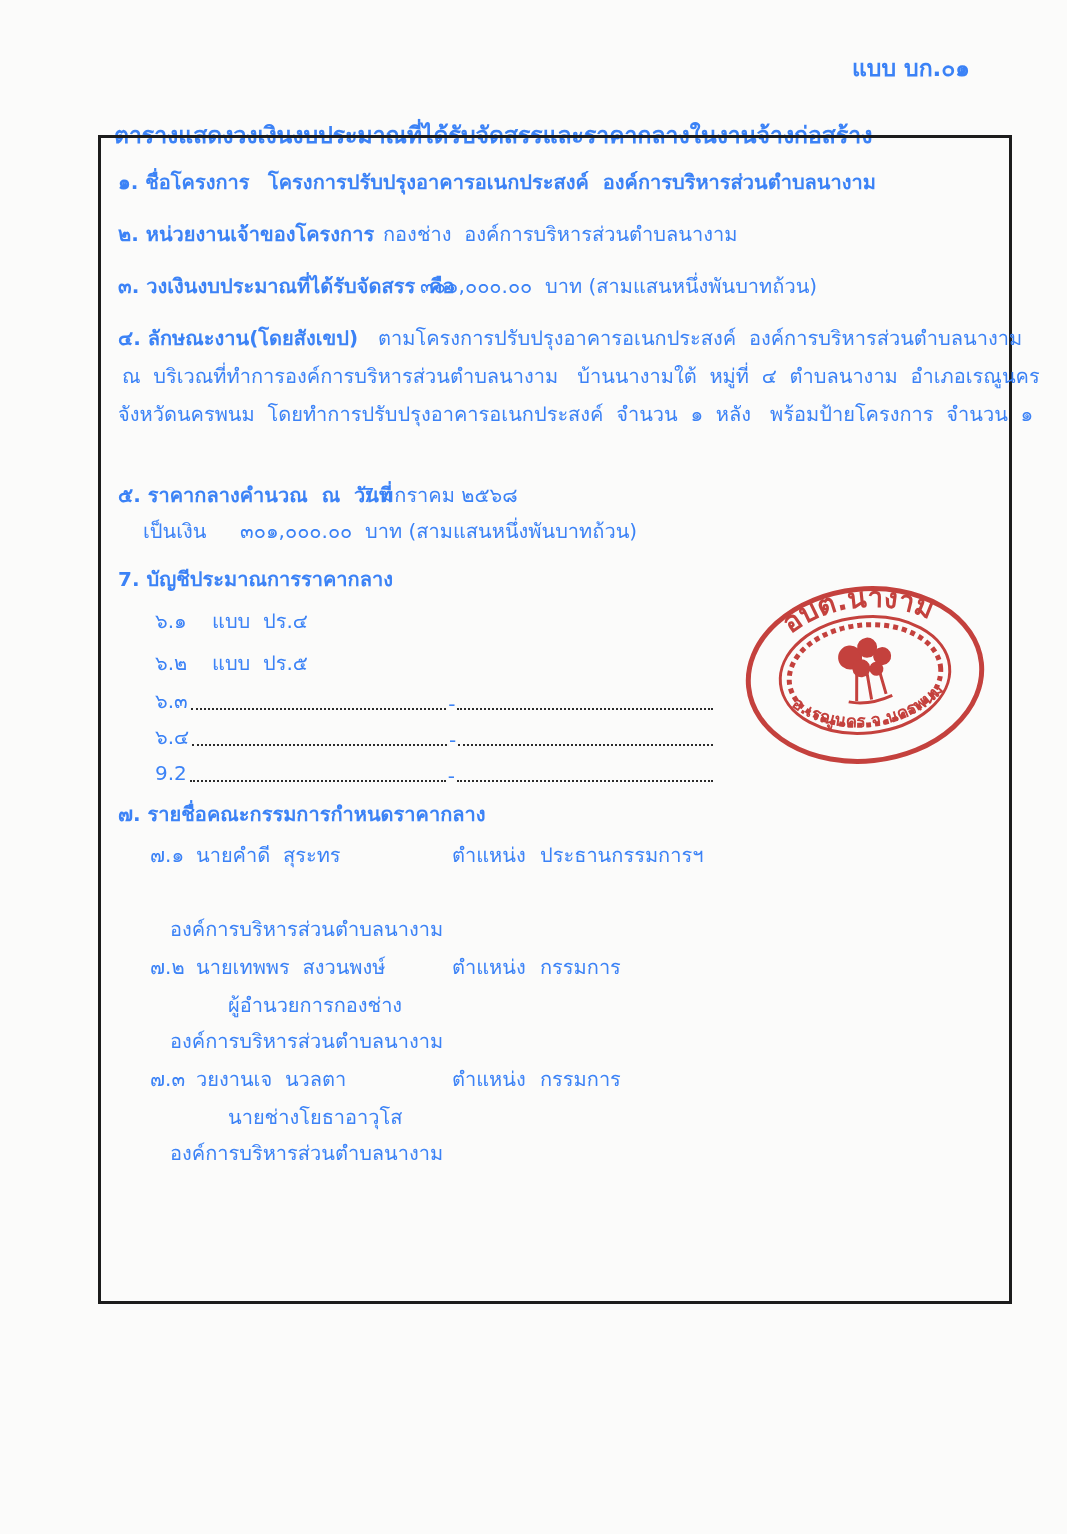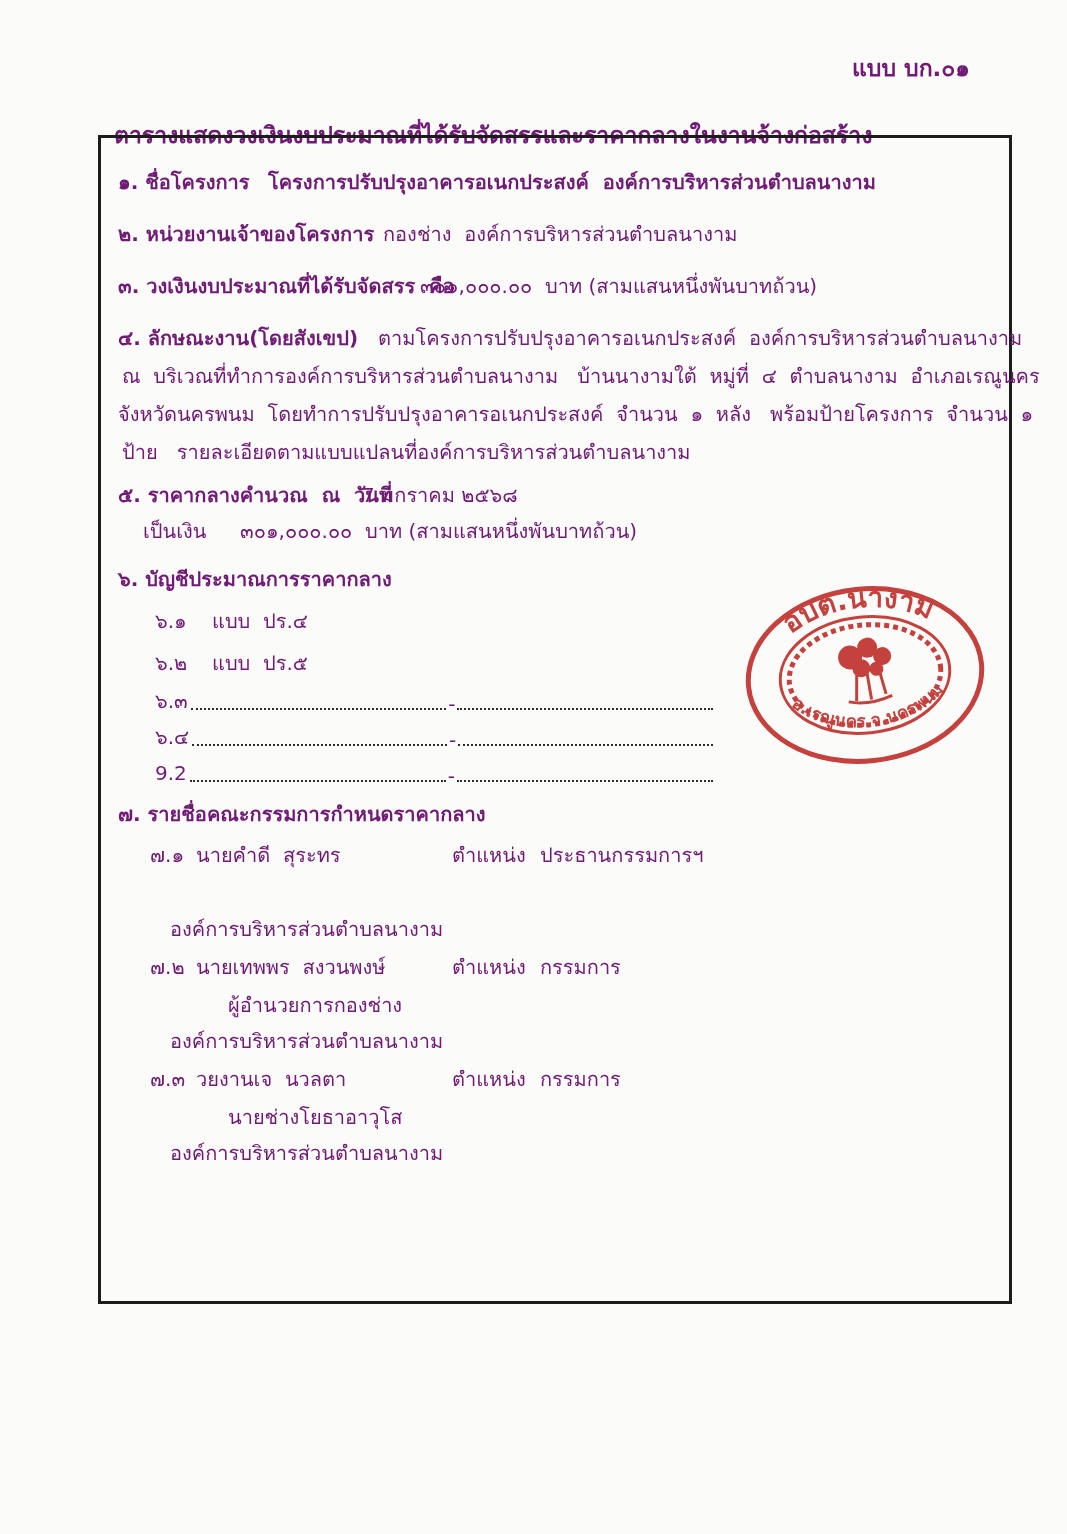--- a/index.html
+++ b/index.html
@@ -2,21 +2,21 @@
 <html><head>
 <meta charset="utf-8">
 <style>
   html,body{margin:0;padding:0;background:#d8d8d8;}
   .page{
     position:relative;
     width:1067px;height:1534px;
     margin:0 auto;
     background:#fbfbfa;
     font-family:"DejaVu Sans","Liberation Sans",sans-serif;
-    color:#701a75;
+    color:#3b82f6;
     overflow:hidden;
   }
   .line{position:absolute;left:0;width:100%;height:32px;font-size:20px;line-height:30px;}
   .line > span{position:absolute;white-space:pre;}
   .b{font-weight:bold;}
   .form-code{position:absolute;top:50px;left:852px;font-size:23px;font-weight:bold;white-space:pre;}
   .doc-title{position:absolute;top:93px;left:114px;font-size:23px;font-weight:bold;white-space:pre;margin-top:24px;}
   .content-box{
     position:absolute;left:98px;top:135px;width:908px;height:1163px;
     border:3px solid #1c1c1c;background:transparent;
@@ -64,35 +64,32 @@
   <div class="line" style="top:323px">
     <span class="b" style="left:118px">๔. ลักษณะงาน(โดยสังเขป)</span>
     <span style="left:378px">ตามโครงการปรับปรุงอาคารอเนกประสงค์  องค์การบริหารส่วนตำบลนางาม</span>
   </div>
   <div class="line" style="top:361px">
     <span style="left:122px">ณ  บริเวณที่ทำการองค์การบริหารส่วนตำบลนางาม   บ้านนางามใต้  หมู่ที่  ๔  ตำบลนางาม  อำเภอเรณูนคร</span>
   </div>
   <div class="line" style="top:399px">
     <span style="left:118px">จังหวัดนครพนม  โดยทำการปรับปรุงอาคารอเนกประสงค์  จำนวน  ๑  หลัง   พร้อมป้ายโครงการ  จำนวน  ๑</span>
   </div>
-  <div class="line" style="top:437px">
-    <span style="left:122px">ป้าย   รายละเอียดตามแบบแปลนที่องค์การบริหารส่วนตำบลนางาม</span>
-  </div>
 
   <div class="line" style="top:480px">
     <span class="b" style="left:118px">๕. ราคากลางคำนวณ  ณ  วันที่</span>
     <span style="left:362px">7 มกราคม ๒๕๖๘</span>
   </div>
   <div class="line" style="top:516px">
     <span style="left:143px">เป็นเงิน</span>
     <span style="left:240px">๓๐๑,๐๐๐.๐๐  บาท (สามแสนหนึ่งพันบาทถ้วน)</span>
   </div>
 
   <div class="line" style="top:564px">
-    <span class="b" style="left:118px">๖. บัญชีประมาณการราคากลาง</span>
+    <span class="b" style="left:118px">7. บัญชีประมาณการราคากลาง</span>
   </div>
   <div class="line" style="top:606px">
     <span style="left:155px">๖.๑</span>
     <span style="left:212px">แบบ  ปร.๔</span>
   </div>
   <div class="line" style="top:648px">
     <span style="left:155px">๖.๒</span>
     <span style="left:212px">แบบ  ปร.๕</span>
   </div>
 

